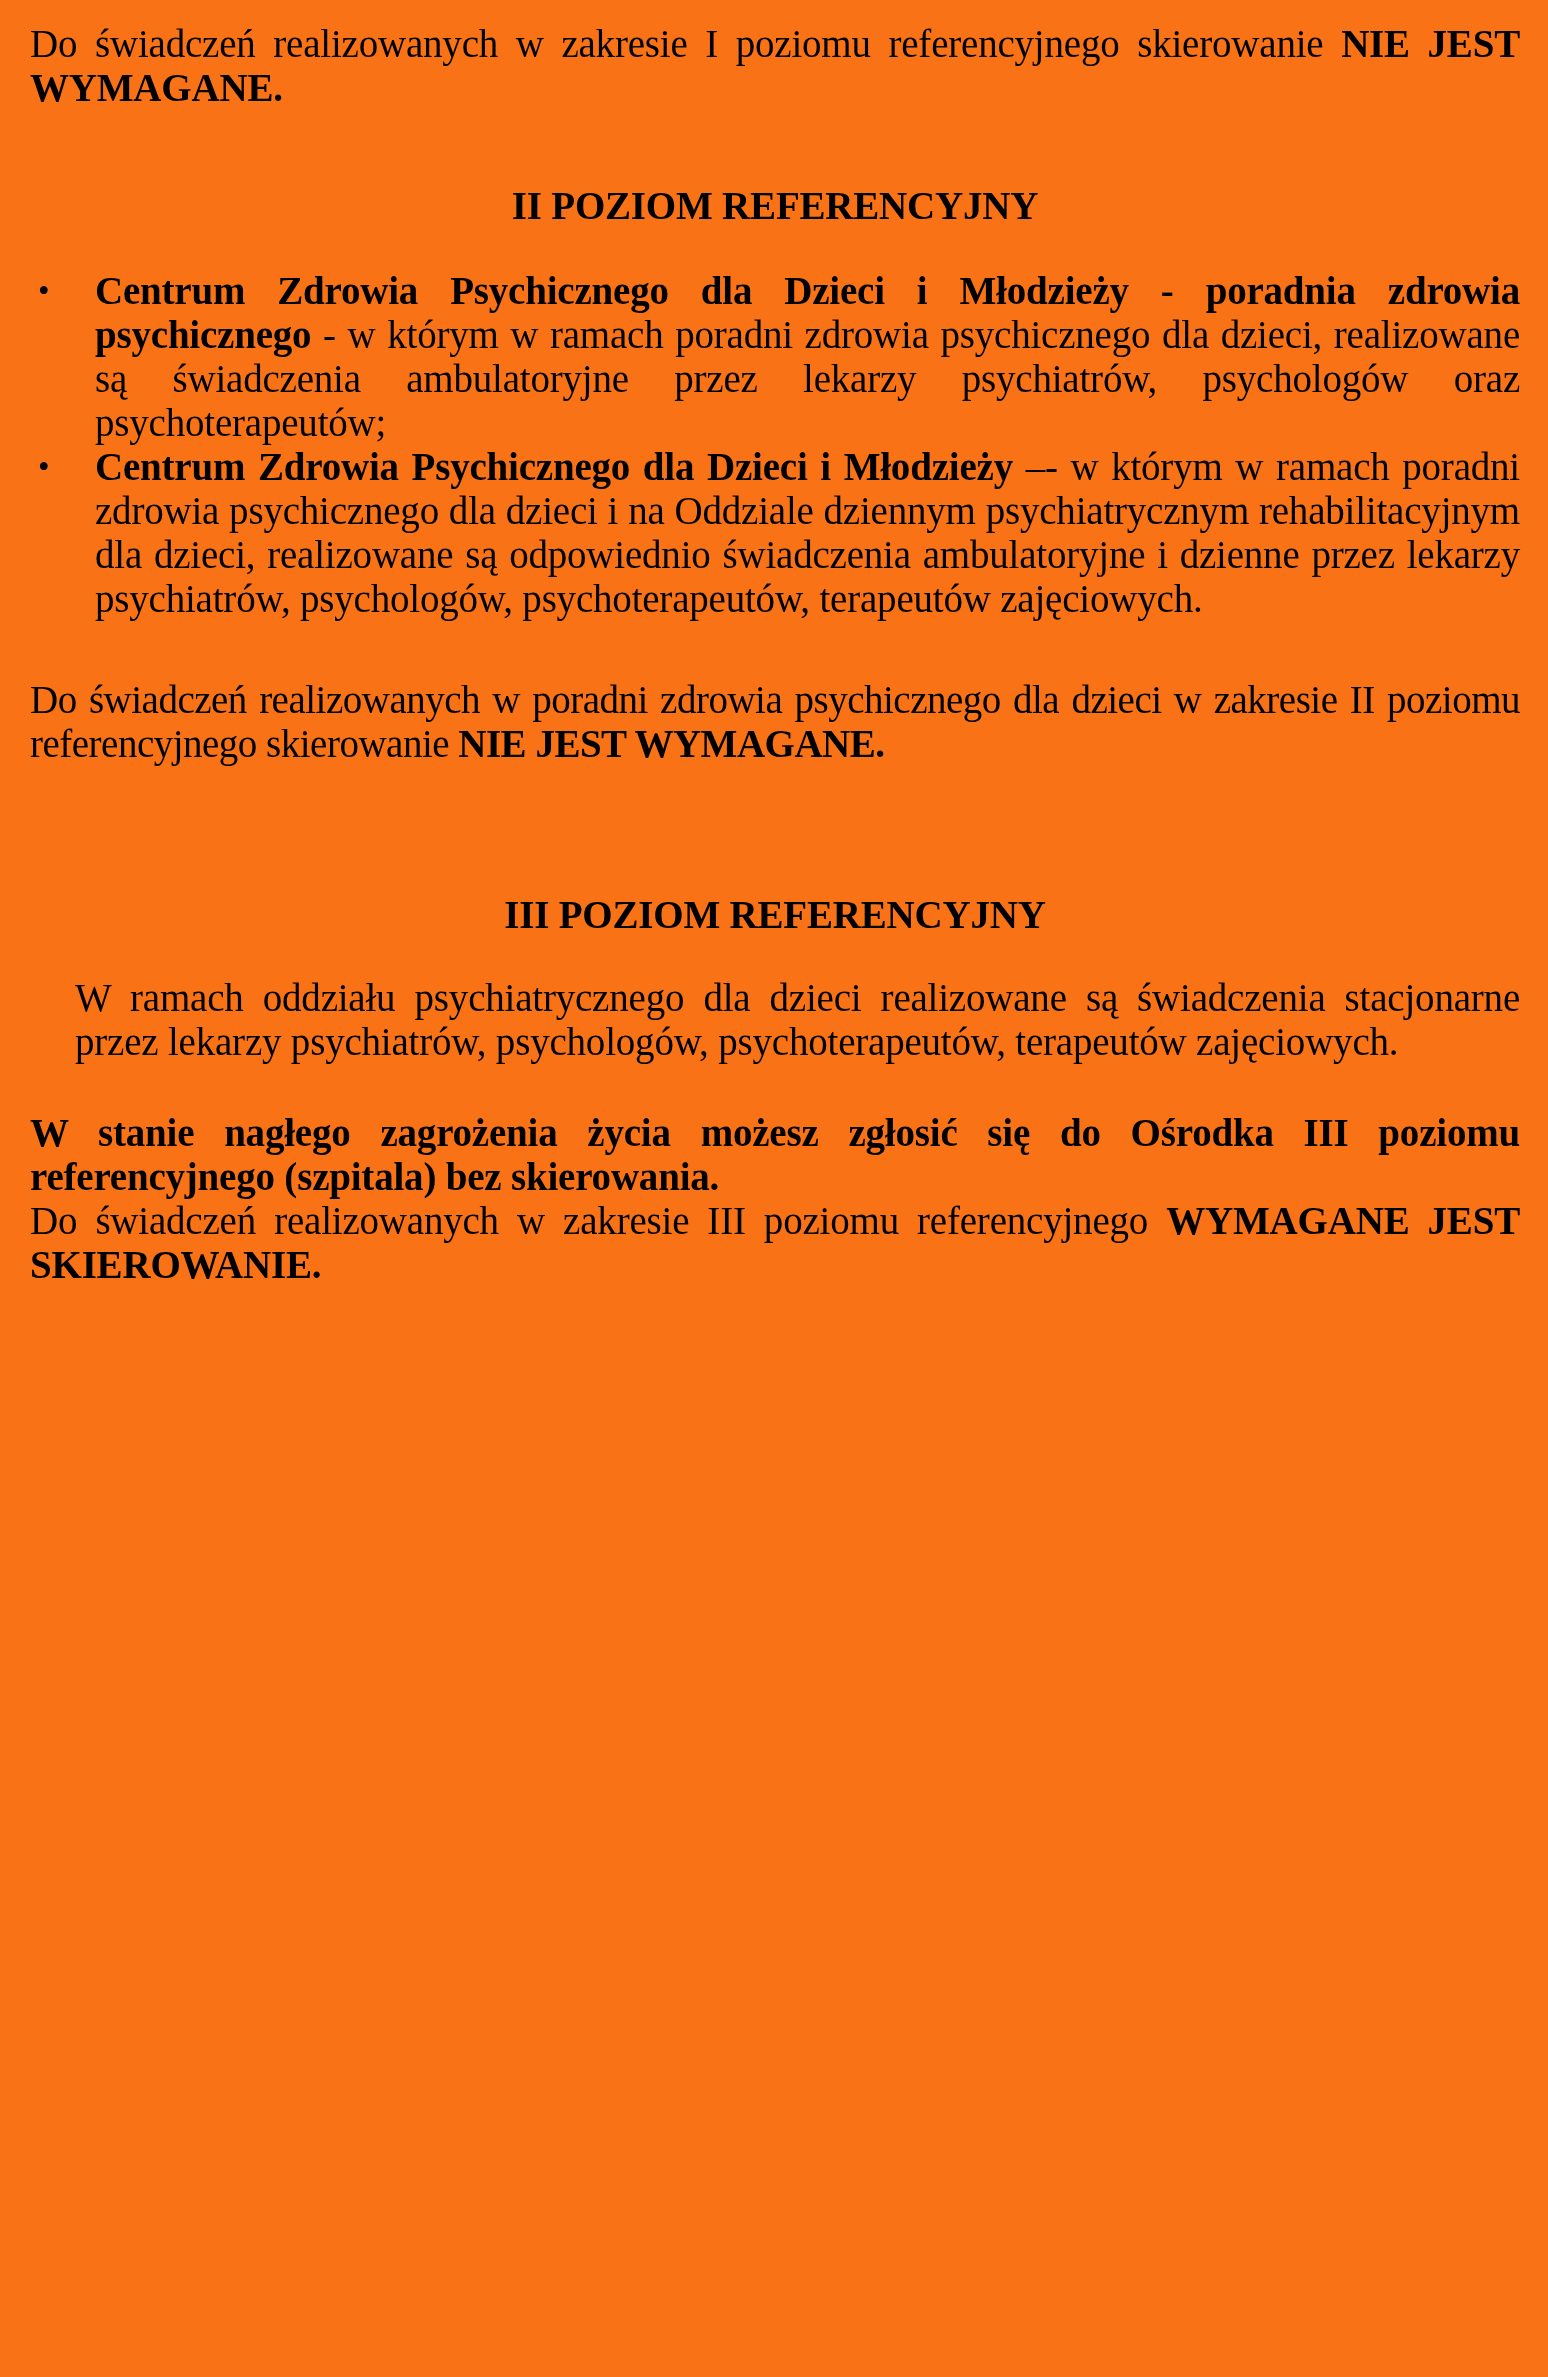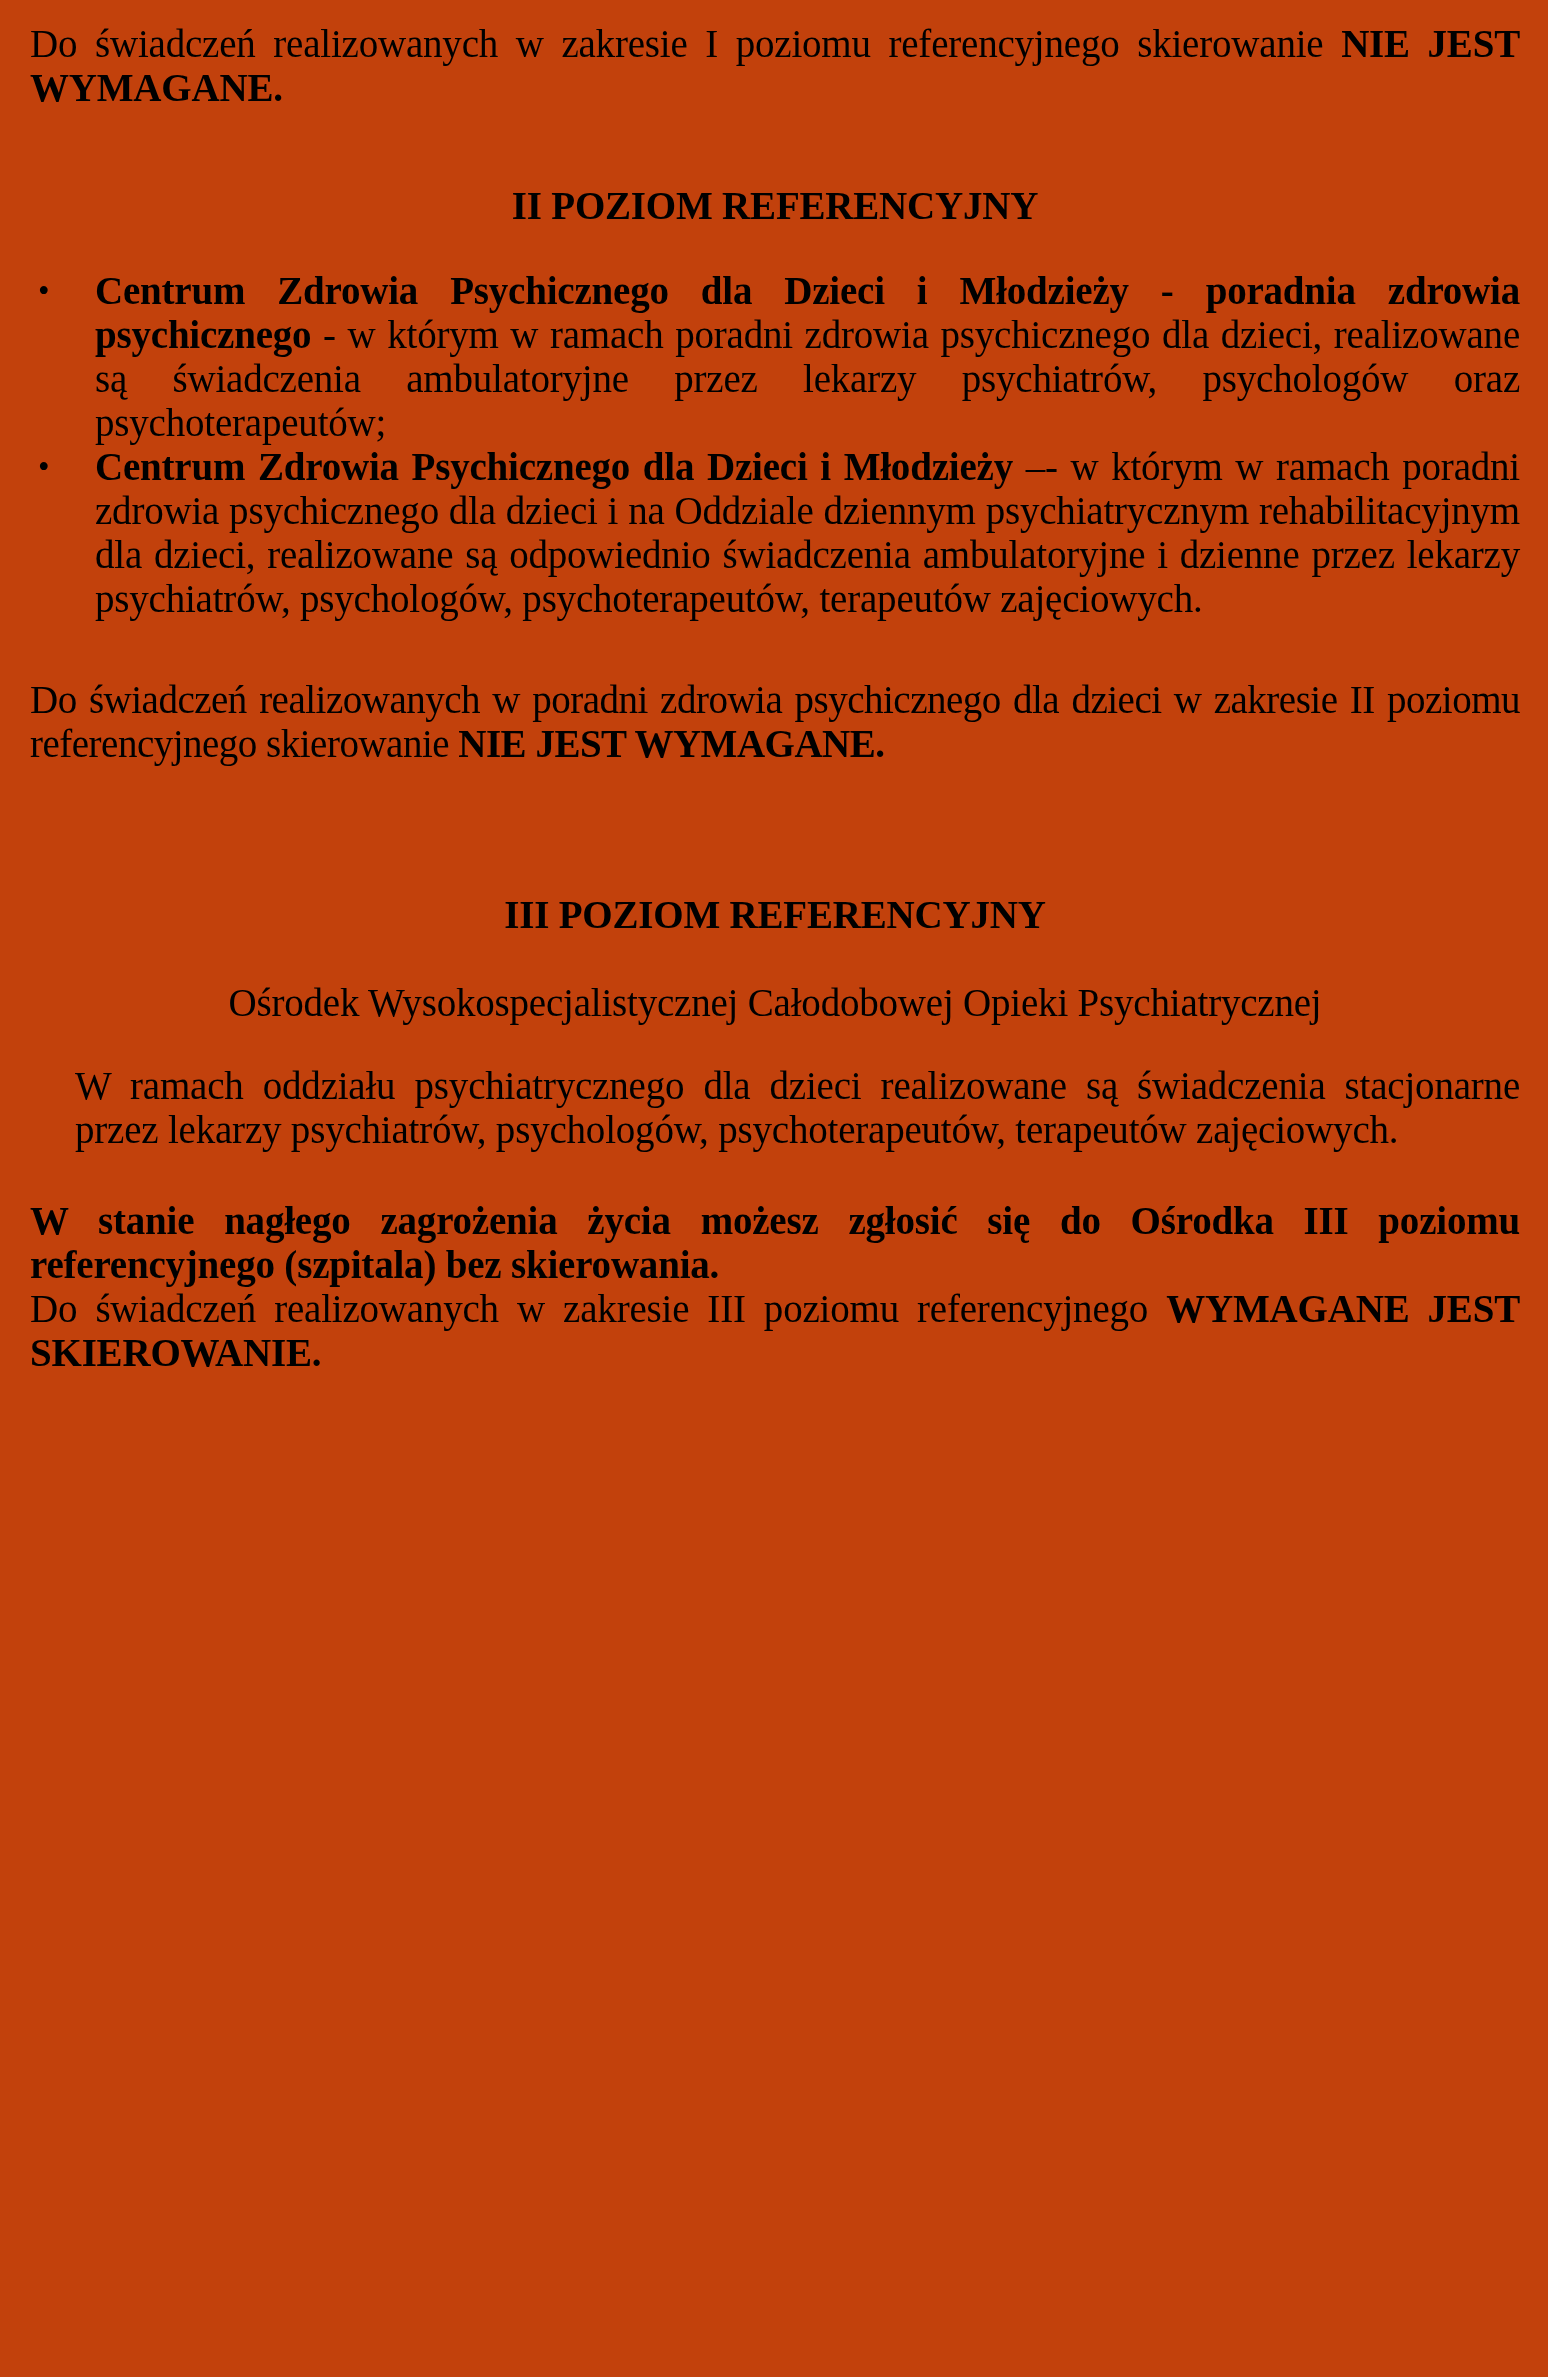--- a/index.html
+++ b/index.html
@@ -1,21 +1,21 @@
 <!DOCTYPE html>
 <html lang="pl" style="font-size:12.5px"><head>
 <meta charset="utf-8">
 <style>
   * { box-sizing: border-box; }
   html, body { margin: 0; padding: 0; background: #ffffff; }
   .page {
     position: relative;
     width: 1548px;
     height: 2377px;
-    background: #c2410c;
+    background: #f97316;
     color: #000000;
     font-family: "Liberation Serif", "DejaVu Serif", serif;
     font-size: 39px;
     line-height: 44px;
     padding: 22px 28px 0 30px;
     letter-spacing: -0.2px;
     overflow: hidden;
   }
   p, h2, ul { margin: 0; padding: 0; font-size: 39px; line-height: 44px; }
   .para { text-align: justify; }
@@ -54,21 +54,20 @@
 
   <ul class="bullets mt-ul">
     <li><span class="bullet-marker">•</span><span class="b">Centrum Zdrowia Psychicznego dla Dzieci i Młodzieży - poradnia zdrowia psychicznego</span><span> - w którym w ramach poradni zdrowia psychicznego dla dzieci, realizowane są świadczenia ambulatoryjne przez lekarzy psychiatrów, psychologów oraz psychoterapeutów;</span></li>
     <li><span class="bullet-marker">•</span><span class="b">Centrum Zdrowia Psychicznego dla Dzieci i Młodzieży</span><span> –- w którym w ramach poradni zdrowia psychicznego dla dzieci i na Oddziale dziennym psychiatrycznym rehabilitacyjnym dla dzieci, realizowane są odpowiednio świadczenia ambulatoryjne i dzienne przez lekarzy psychiatrów, psychologów, psychoterapeutów, terapeutów zajęciowych.</span></li>
   </ul>
 
   <p class="para tight mt-p3"><span>Do świadczeń realizowanych w poradni zdrowia psychicznego dla dzieci w zakresie II poziomu referencyjnego skierowanie </span><span class="b">NIE JEST WYMAGANE.</span></p>
 
   <h2 class="heading mt-h3">III POZIOM REFERENCYJNY</h2>
 
-  <p class="centered mt-subtitle">Ośrodek Wysokospecjalistycznej Całodobowej Opieki Psychiatrycznej</p>
 
   <p class="para mt-p4">W ramach oddziału psychiatrycznego dla dzieci realizowane są świadczenia stacjonarne przez lekarzy psychiatrów, psychologów, psychoterapeutów, terapeutów zajęciowych.</p>
 
   <p class="para bold-para mt-p6">W stanie nagłego zagrożenia życia możesz zgłosić się do Ośrodka III poziomu referencyjnego (szpitala) bez skierowania.</p>
 
   <p class="para"><span>Do świadczeń realizowanych w zakresie III poziomu referencyjnego </span><span class="b">WYMAGANE JEST SKIEROWANIE.</span></p>
 
 </div>
 
 

